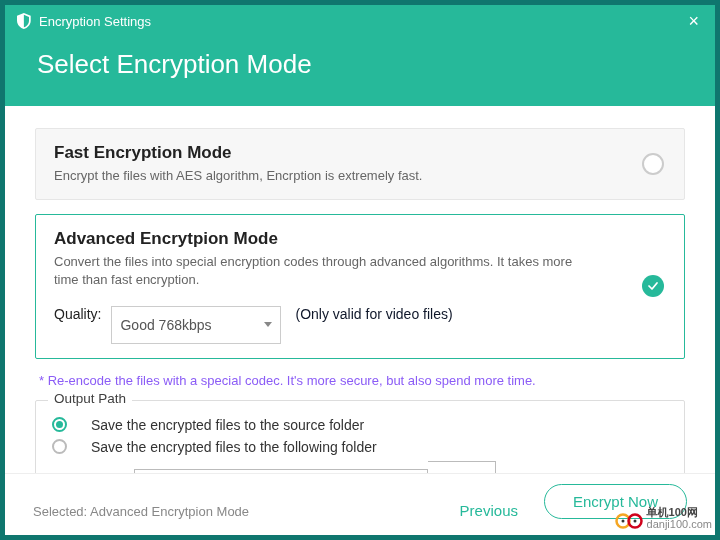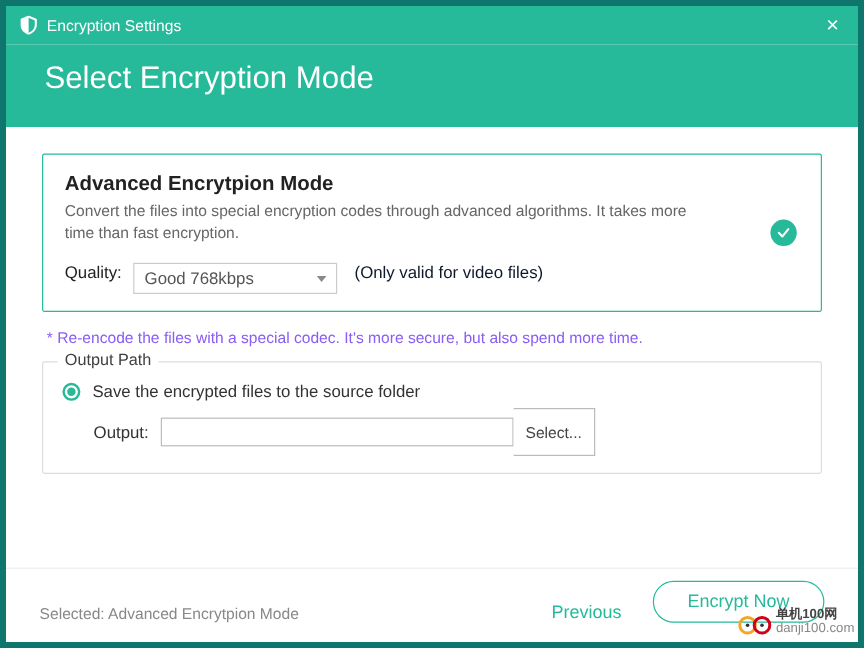--- a/index.html
+++ b/index.html
@@ -26,30 +26,30 @@
   .card h2 { font-size: 17px; font-weight: 600; color: #222; margin-bottom: 4px; }
   .card p.desc { font-size: 13px; color: #666; line-height: 1.4; max-width: 540px; }
 
   .radio-indicator { position: absolute; right: 20px; top: 50%; transform: translateY(-50%); width: 22px; height: 22px; border-radius: 50%; }
   .radio-indicator.off { border: 2px solid #ccc; background: #fff; }
   .radio-indicator.on { background: #26b99a; display: flex; align-items: center; justify-content: center; }
   .radio-indicator.on svg { width: 12px; height: 12px; }
 
   .quality-row { display: flex; align-items: flex-start; margin-top: 16px; font-size: 14px; color: #222; }
   .quality-row label { margin-right: 10px; }
-  .quality-select { width: 170px; height: 26px; border: 1px solid #ccc; background: #fff; display: flex; align-items: center; justify-content: space-between; padding: 0 8px; color: #555; font-size: 14px; cursor: pointer; }
+  .quality-select { width: 170px; height: 38px; border: 1px solid #ccc; background: #fff; display: flex; align-items: center; justify-content: space-between; padding: 0 8px; color: #555; font-size: 14px; cursor: pointer; }
   .quality-select .chev { border-left: 4px solid transparent; border-right: 4px solid transparent; border-top: 5px solid #888; }
   .quality-note { margin-left: 14px; color: #0f172a; font-size: 14px; }
 
   .footnote { font-size: 13px; color: #8b5cf6; margin: 2px 4px 12px 4px; }
 
   
   .output-group { border: 1px solid #ddd; border-radius: 2px; padding: 10px 16px 14px 16px; position: relative; margin-top: 6px; }
   .output-group .legend { position: absolute; top: -10px; left: 12px; background: #fff; padding: 0 6px; font-size: 13.5px; color: #404040; }
-  .opt-row { display: flex; align-items: center; margin: 6px 0; font-size: 14px; color: #333; cursor: pointer; }
+  .opt-row { display: flex; align-items: center; margin: 6px 0; font-size: 14px; color: #333; cursor: pointer; gap: 14px; }
   .small-radio { width: 15px; height: 15px; border: 2px solid #bbb; border-radius: 50%; margin-right: 10px; display: inline-flex; align-items: center; justify-content: center; }
   .small-radio.on { border-color: #26b99a; }
   .small-radio.on .dot { width: 7px; height: 7px; background: #26b99a; border-radius: 50%; }
   .out-row { display: flex; align-items: center; margin-top: 6px; padding-left: 26px; }
   .out-row label { font-size: 14px; color: #333; margin-right: 10px; }
   .out-input { flex: 0 0 294px; height: 24px; border: 1px solid #bbb; background: #fff; }
   .select-btn { height: 40px; border: 1px solid #bbb; border-left: none; background: #fff; padding: 0 10px; font-size: 13px; color: #444; cursor: pointer; }
 
   
   .footer { display: flex; align-items: flex-end; padding: 10px 28px 16px 28px; border-top: 1px solid #eee; }
@@ -78,20 +78,25 @@
     <span class="spacer"></span>
     <span class="close">×</span>
   </div>
 
   <div class="header">
     <h1>Select Encryption Mode</h1>
   </div>
 
   <div class="body">
 
+    <div class="card inactive">
+      <h2>Fast Encryption Mode</h2>
+      <p class="desc">Encrypt the files with AES algorithm, Encrption is extremely fast.</p>
+      <span class="radio-indicator off"></span>
+    </div>
 
     <div class="card active">
       <h2>Advanced Encrytpion Mode</h2>
       <p class="desc">Convert the files into special encryption codes through advanced algorithms. It takes more time than fast encryption.</p>
       <span class="radio-indicator on">
         <svg viewBox="0 0 24 24">
             <path d="M4 12 L10 18 L20 6" stroke="#fff" stroke-width="3.5" fill="none" stroke-linecap="round" stroke-linejoin="round"></path>
           </svg>
       </span>
 
@@ -110,20 +115,24 @@
     <div class="output-group">
       <span class="legend">Output Path</span>
 
       <div class="opt-row">
         <span class="small-radio on">
             <span class="dot"></span>
           </span>
         <span>Save the encrypted files to the source folder</span>
       </div>
 
+      <div class="opt-row">
+        <span class="small-radio"></span>
+        <span>Save the encrypted files to the following folder</span>
+      </div>
 
       <div class="out-row">
         <label>Output:</label>
         <input class="out-input" type="text" value="" style="">
         <button class="select-btn">Select...</button>
       </div>
     </div>
   </div>
 
   <div class="footer">

